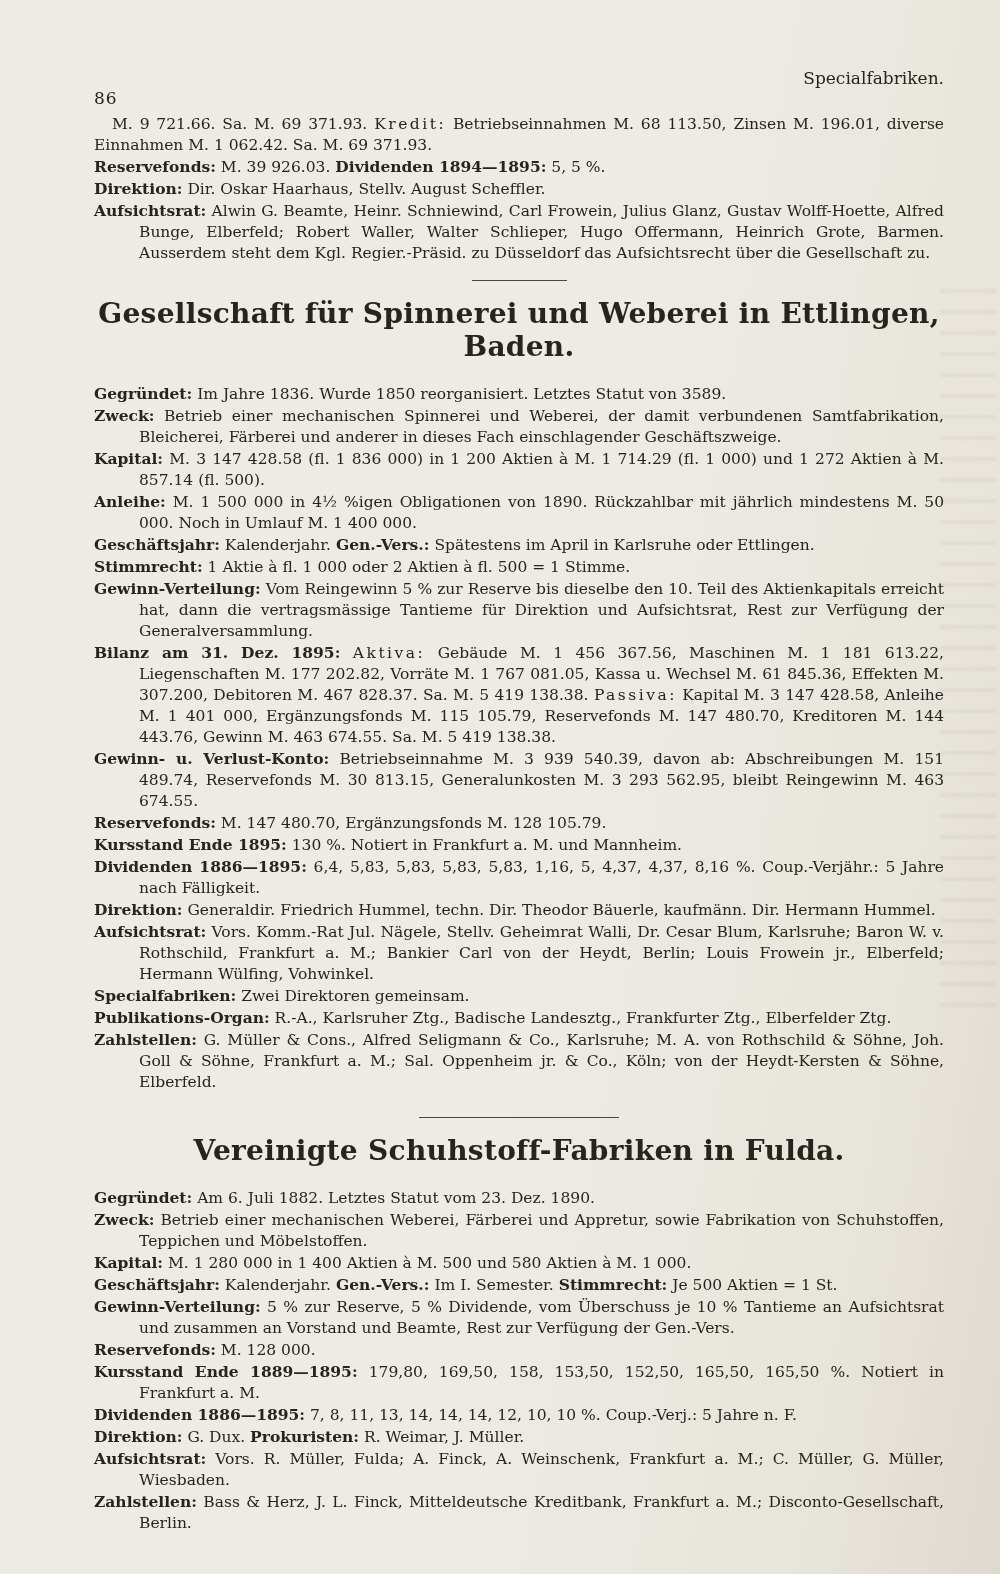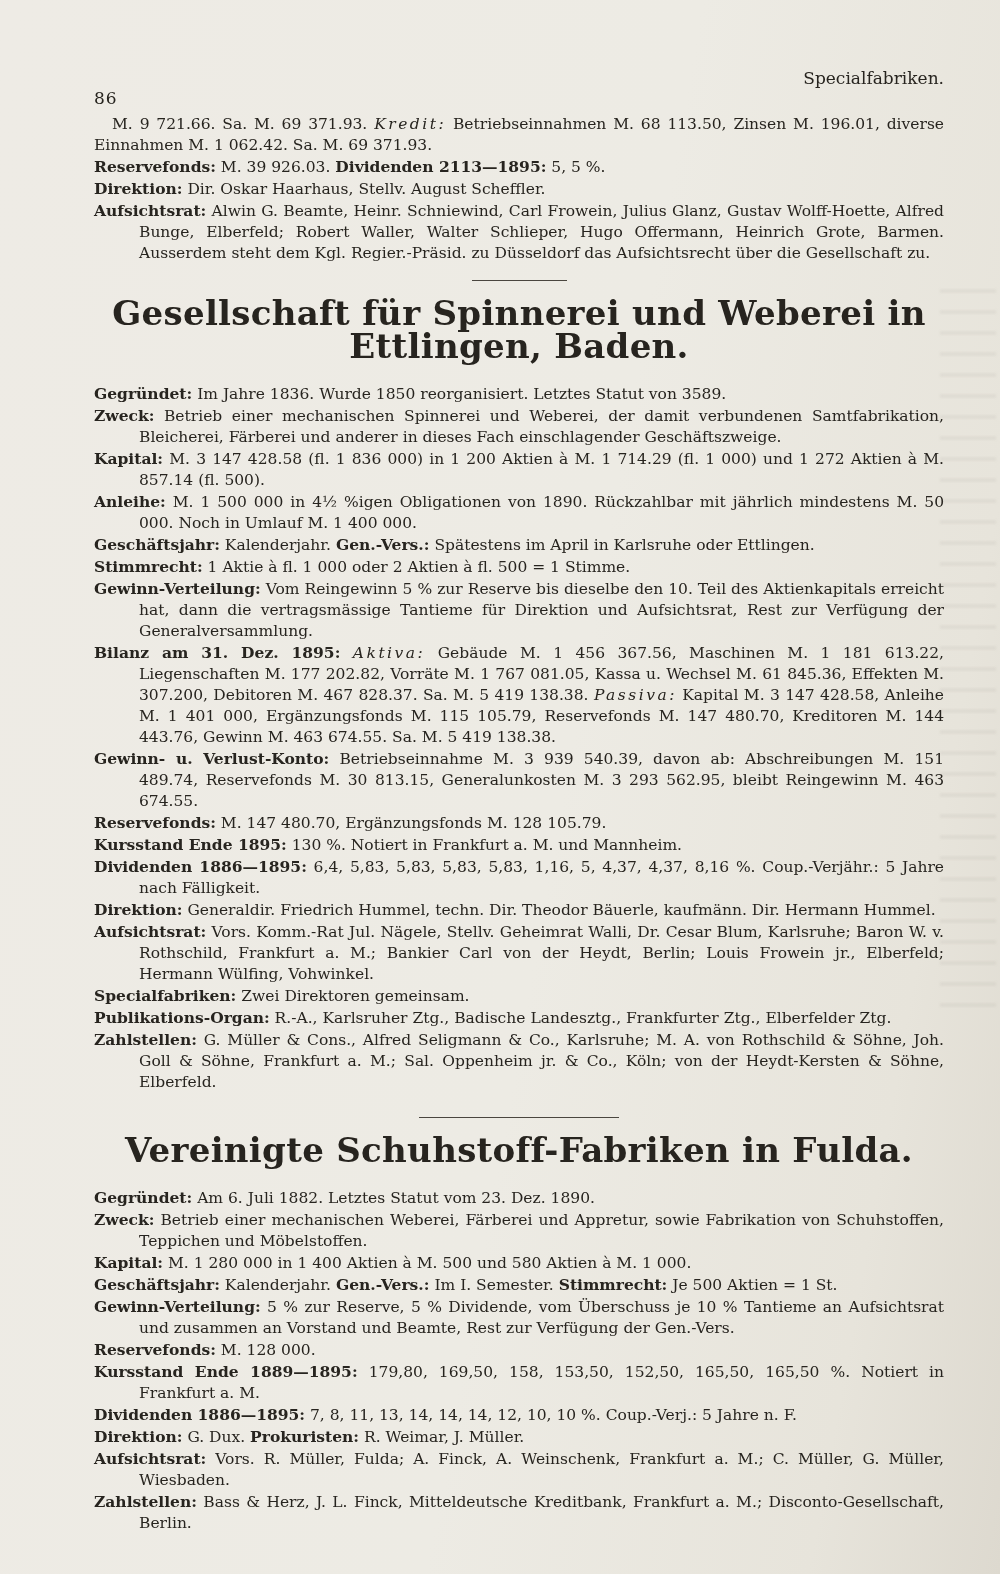--- a/index.html
+++ b/index.html
@@ -28,23 +28,23 @@
   .running-title { display: block; text-align: right; }
   .content { font-size: 15.5px; line-height: 21px; }
   .entry {
     margin: 0;
     padding-left: 45px;
     text-indent: -45px;
     text-align: justify;
   }
   .entry.first-indent { padding-left: 0; text-indent: 18px; }
   .seg-bold { font-weight: bold; }
-  .seg-spaced { letter-spacing: 2.5px; font-style: italic; }
+  .seg-spaced { letter-spacing: 2.5px; }
   .section-title {
-    font-size: 34px;
+    font-size: 28px;
     line-height: 33px;
     font-weight: bold;
     text-align: center;
     letter-spacing: 0.3px;
     margin: 16px 0 20px 0;
   }
   .divider {
     border: 0;
     border-top: 1.5px solid #4a463f;
     margin: 16px auto 2px auto;
@@ -68,21 +68,21 @@
 <body>
 
 <div class="page">
   <div class="page-header">
     <span class="page-num">86</span>
     <span class="running-title">Specialfabriken.</span>
   </div>
   <div class="content" id="content">
       <div>
         <p class="entry first-indent"><span class="seg-normal">M. 9 721.66. Sa. M. 69 371.93. </span><span class="seg-spaced">Kredit:</span><span class="seg-normal"> Betriebseinnahmen M. 68 113.50, Zinsen M. 196.01, diverse Einnahmen M. 1 062.42. Sa. M. 69 371.93.</span></p>
-        <p class="entry"><span class="seg-bold">Reservefonds:</span><span class="seg-normal"> M. 39 926.03. </span><span class="seg-bold">Dividenden 2113—1895:</span><span class="seg-normal"> 5, 5 %.</span></p>
+        <p class="entry"><span class="seg-bold">Reservefonds:</span><span class="seg-normal"> M. 39 926.03. </span><span class="seg-bold">Dividenden 1894—1895:</span><span class="seg-normal"> 5, 5 %.</span></p>
         <p class="entry"><span class="seg-bold">Direktion:</span><span class="seg-normal"> Dir. Oskar Haarhaus, Stellv. August Scheffler.</span></p>
         <p class="entry"><span class="seg-bold">Aufsichtsrat:</span><span class="seg-normal"> Alwin G. Beamte, Heinr. Schniewind, Carl Frowein, Julius Glanz, Gustav Wolff-Hoette, Alfred Bunge, Elberfeld; Robert Waller, Walter Schlieper, Hugo Offermann, Heinrich Grote, Barmen. Ausserdem steht dem Kgl. Regier.-Präsid. zu Düsseldorf das Aufsichtsrecht über die Gesellschaft zu.</span></p>
       </div>
       <div class="divider small"></div>
       <section>
         <h2 class="section-title">Gesellschaft für Spinnerei und Weberei in Ettlingen, Baden.</h2>
         <p class="entry"><span class="seg-bold">Gegründet:</span><span class="seg-normal"> Im Jahre 1836. Wurde 1850 reorganisiert. Letztes Statut von 3589.</span></p>
         <p class="entry"><span class="seg-bold">Zweck:</span><span class="seg-normal"> Betrieb einer mechanischen Spinnerei und Weberei, der damit verbundenen Samtfabrikation, Bleicherei, Färberei und anderer in dieses Fach einschlagender Geschäftszweige.</span></p>
         <p class="entry"><span class="seg-bold">Kapital:</span><span class="seg-normal"> M. 3 147 428.58 (fl. 1 836 000) in 1 200 Aktien à M. 1 714.29 (fl. 1 000) und 1 272 Aktien à M. 857.14 (fl. 500).</span></p>
         <p class="entry"><span class="seg-bold">Anleihe:</span><span class="seg-normal"> M. 1 500 000 in 4½ %igen Obligationen von 1890. Rückzahlbar mit jährlich mindestens M. 50 000. Noch in Umlauf M. 1 400 000.</span></p>

